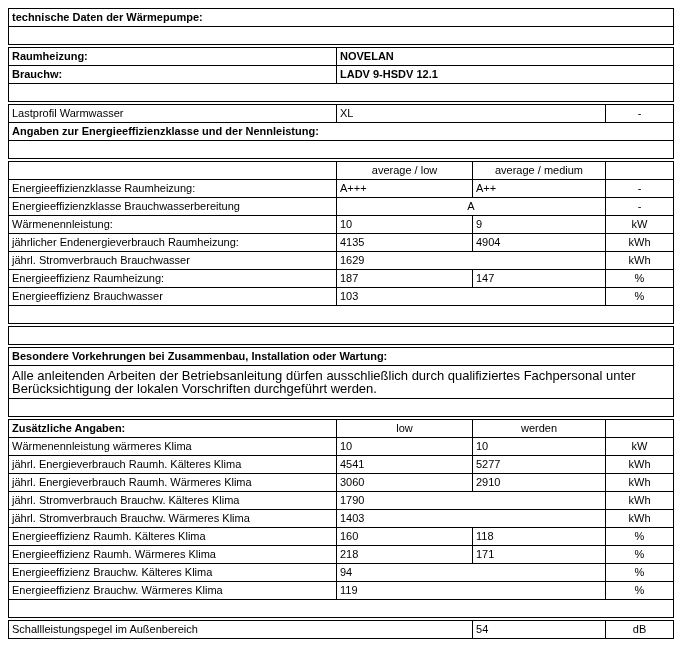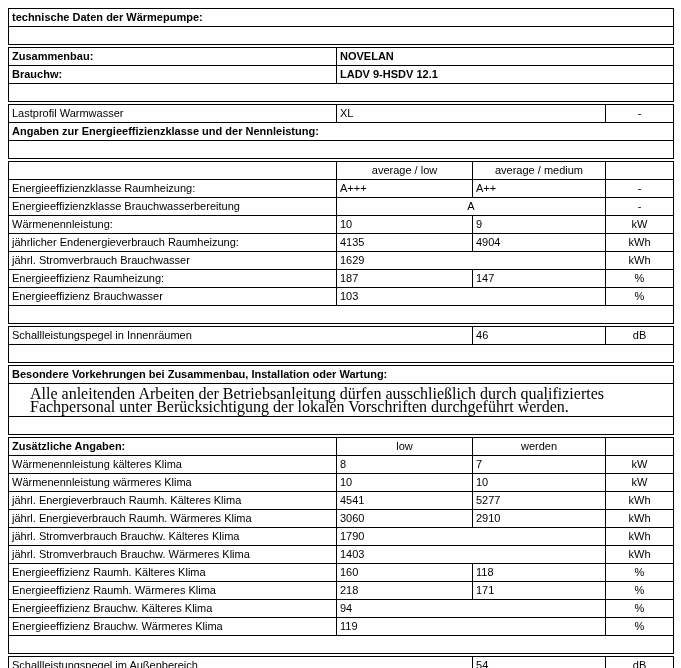--- a/index.html
+++ b/index.html
@@ -38,25 +38,24 @@
     white-space: nowrap;
     text-align: left;
     vertical-align: middle;
     background: #ffffff;
   }
   td.b  { font-weight: bold; }
   td.ac { text-align: center; }
   td.wrap {
     white-space: normal;
     height: auto;
-    padding: 3px 21px;
-    font-size: 16px;
+    padding: 3px 3px;
+    font-size: 13px;
     line-height: 13px;
     vertical-align: top;
-    font-family: Liberation Serif, serif;
   }
 </style>
 </head>
 <body>
 
 <div class="sheet">
     <table class="blk">
       <colgroup>
         <col style="width: 328px;">
         <col style="width: 136px;">
@@ -74,21 +73,21 @@
     </table>
     <table class="blk">
       <colgroup>
         <col style="width: 328px;">
         <col style="width: 136px;">
         <col style="width: 133px;">
         <col style="width: 68px;">
       </colgroup>
       <tbody>
         <tr>
-          <td class="b">Zusammenbau:</td>
+          <td class="b">Raumheizung:</td>
           <td colspan="3" class="b">NOVELAN</td>
         </tr>
         <tr>
           <td class="b">Brauchw:</td>
           <td colspan="3" class="b">LADV 9-HSDV 12.1</td>
         </tr>
         <tr>
           <td colspan="4"></td>
         </tr>
       </tbody>
@@ -174,25 +173,20 @@
     </table>
     <table class="blk">
       <colgroup>
         <col style="width: 328px;">
         <col style="width: 136px;">
         <col style="width: 133px;">
         <col style="width: 68px;">
       </colgroup>
       <tbody>
         <tr>
-          <td colspan="2">Schallleistungspegel in Innenräumen</td>
-          <td>46</td>
-          <td class="ac">dB</td>
-        </tr>
-        <tr>
           <td colspan="4"></td>
         </tr>
       </tbody>
     </table>
     <table class="blk">
       <colgroup>
         <col style="width: 328px;">
         <col style="width: 136px;">
         <col style="width: 133px;">
         <col style="width: 68px;">
@@ -217,26 +211,20 @@
         <col style="width: 68px;">
       </colgroup>
       <tbody>
         <tr>
           <td class="b">Zusätzliche Angaben:</td>
           <td class="ac">low</td>
           <td class="ac">werden</td>
           <td></td>
         </tr>
         <tr>
-          <td>Wärmenennleistung kälteres Klima</td>
-          <td>8</td>
-          <td>7</td>
-          <td class="ac">kW</td>
-        </tr>
-        <tr>
           <td>Wärmenennleistung wärmeres Klima</td>
           <td>10</td>
           <td>10</td>
           <td class="ac">kW</td>
         </tr>
         <tr>
           <td>jährl. Energieverbrauch Raumh. Kälteres Klima</td>
           <td>4541</td>
           <td>5277</td>
           <td class="ac">kWh</td>

